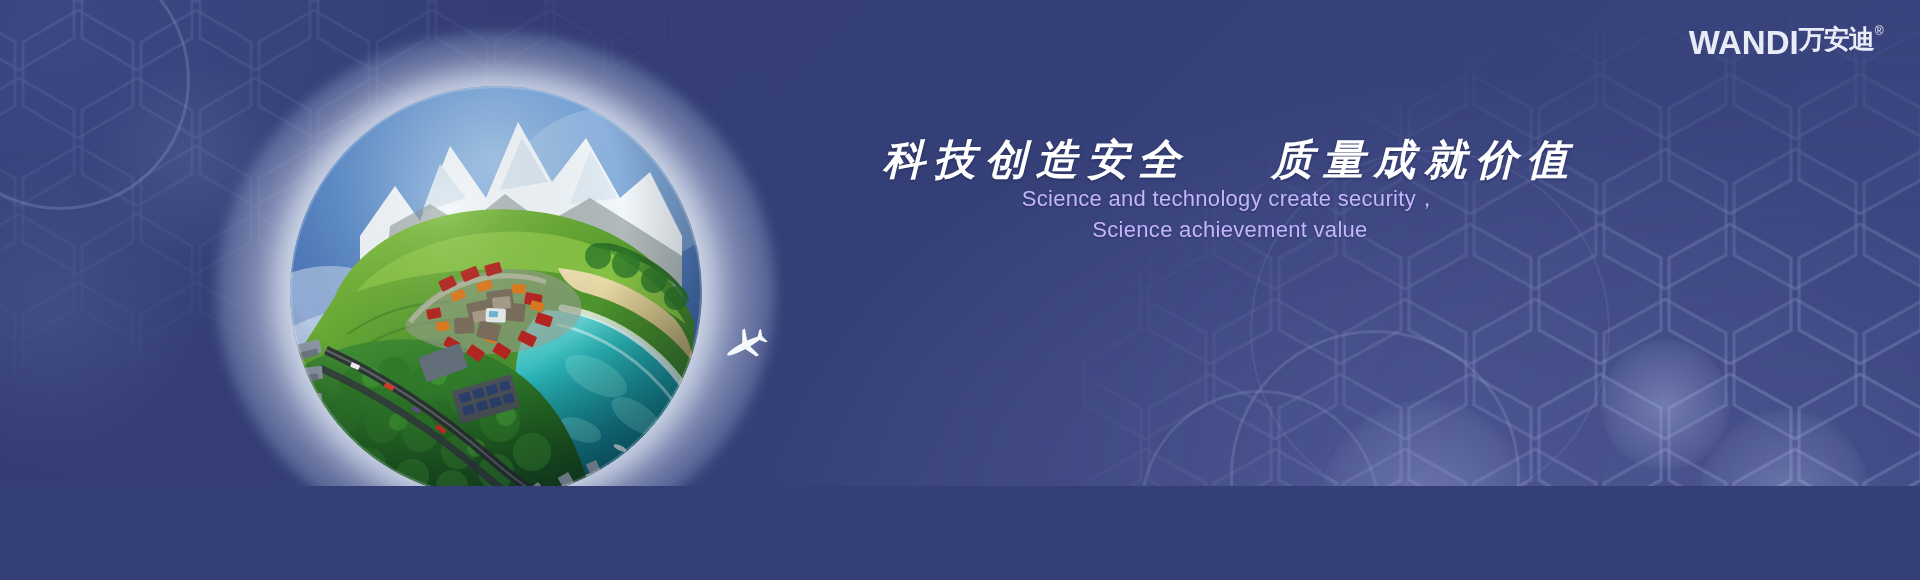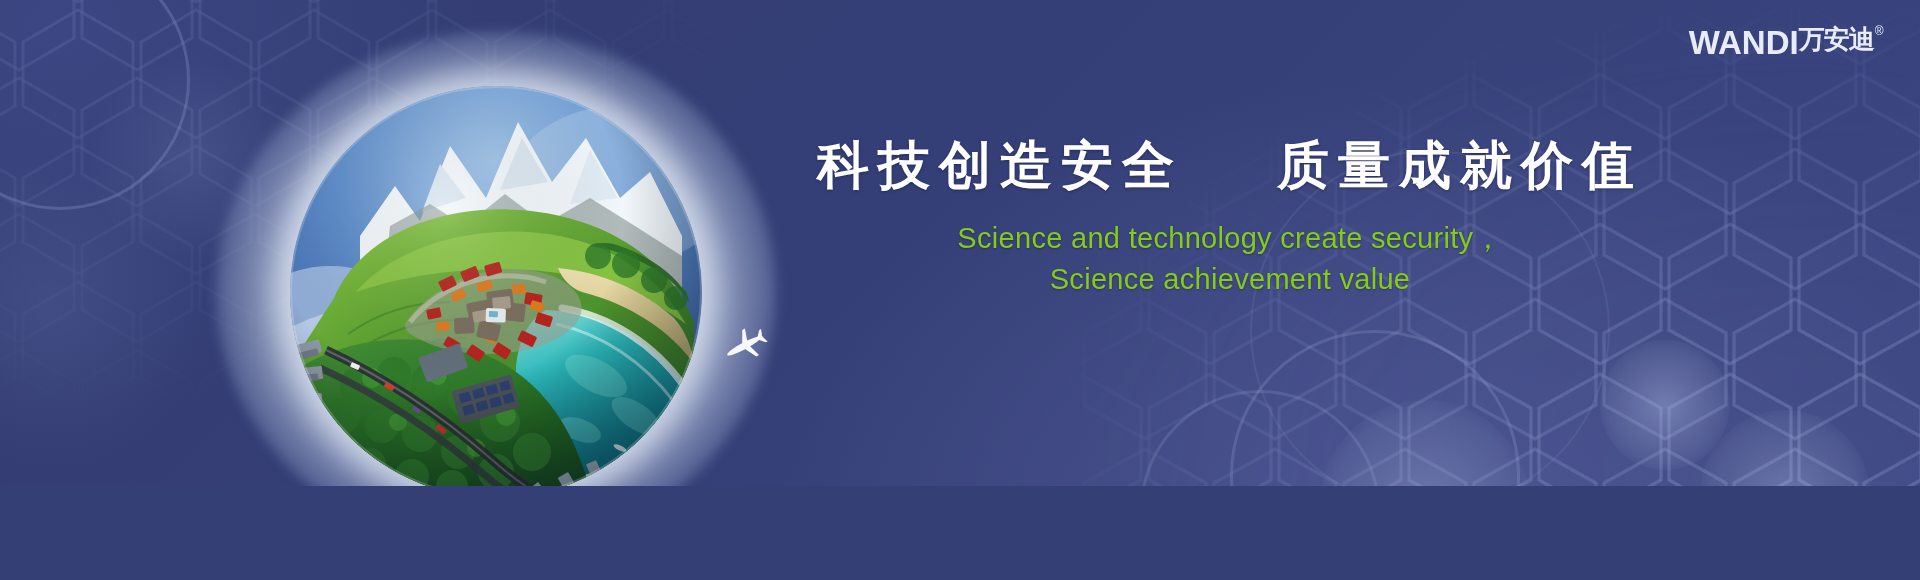--- a/index.html
+++ b/index.html
@@ -92,34 +92,34 @@
 
   
   .copy{
     position:absolute;
     left:790px; top:136px;
     width:880px;
     text-align:center;
     color:#ffffff;
   }
   .headline{
-    font-size:52px;
+    font-size:42px;
     font-weight:bold;
     letter-spacing:9px;
     line-height:1.12;
     white-space:pre;
     text-shadow:0 1px 3px rgba(16,22,52,.45);
+    font-style:italic;
   }
   .sub{
-    margin-top:24px;
-    font-size:29px;
+    font-size:22px;
     line-height:1.42;
     letter-spacing:.3px;
     font-weight:400;
-    color:#84cc16;
+    color:#c4b5fd;
     text-shadow:0 1px 2px rgba(16,22,52,.4);
   }
   .sub-line{ display:block; }
 </style>
 </head>
 <body>
 
 <div class="banner">
 
   <div class="bg-base"></div>

